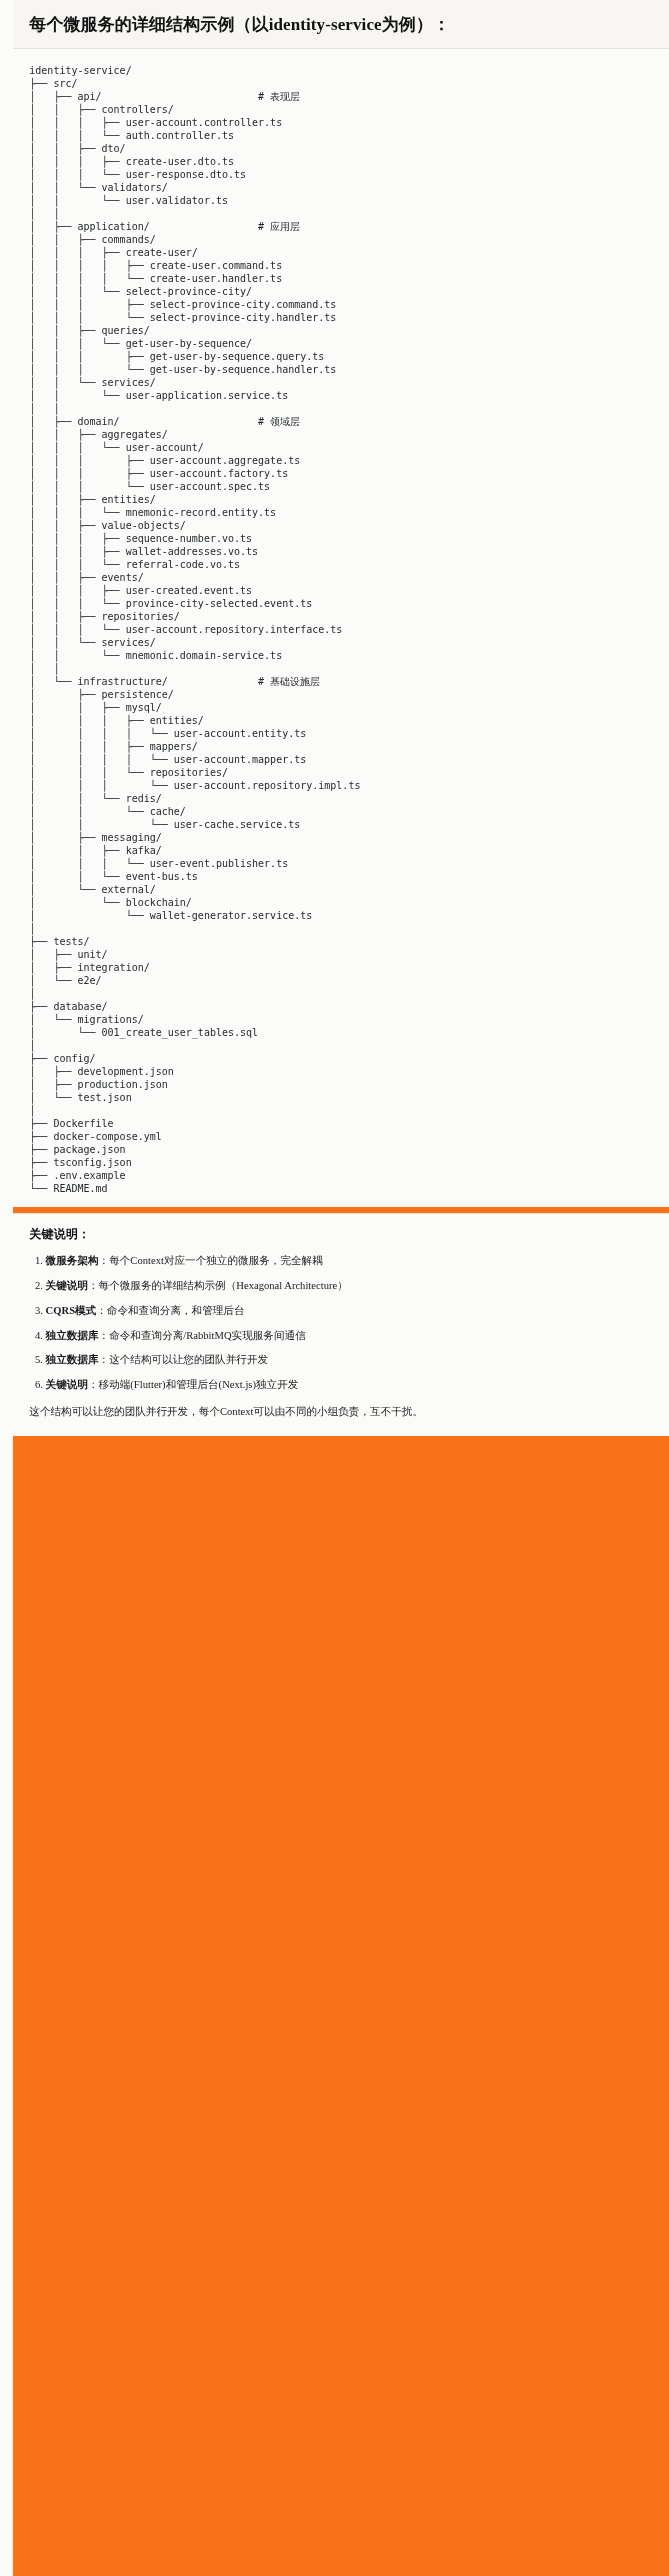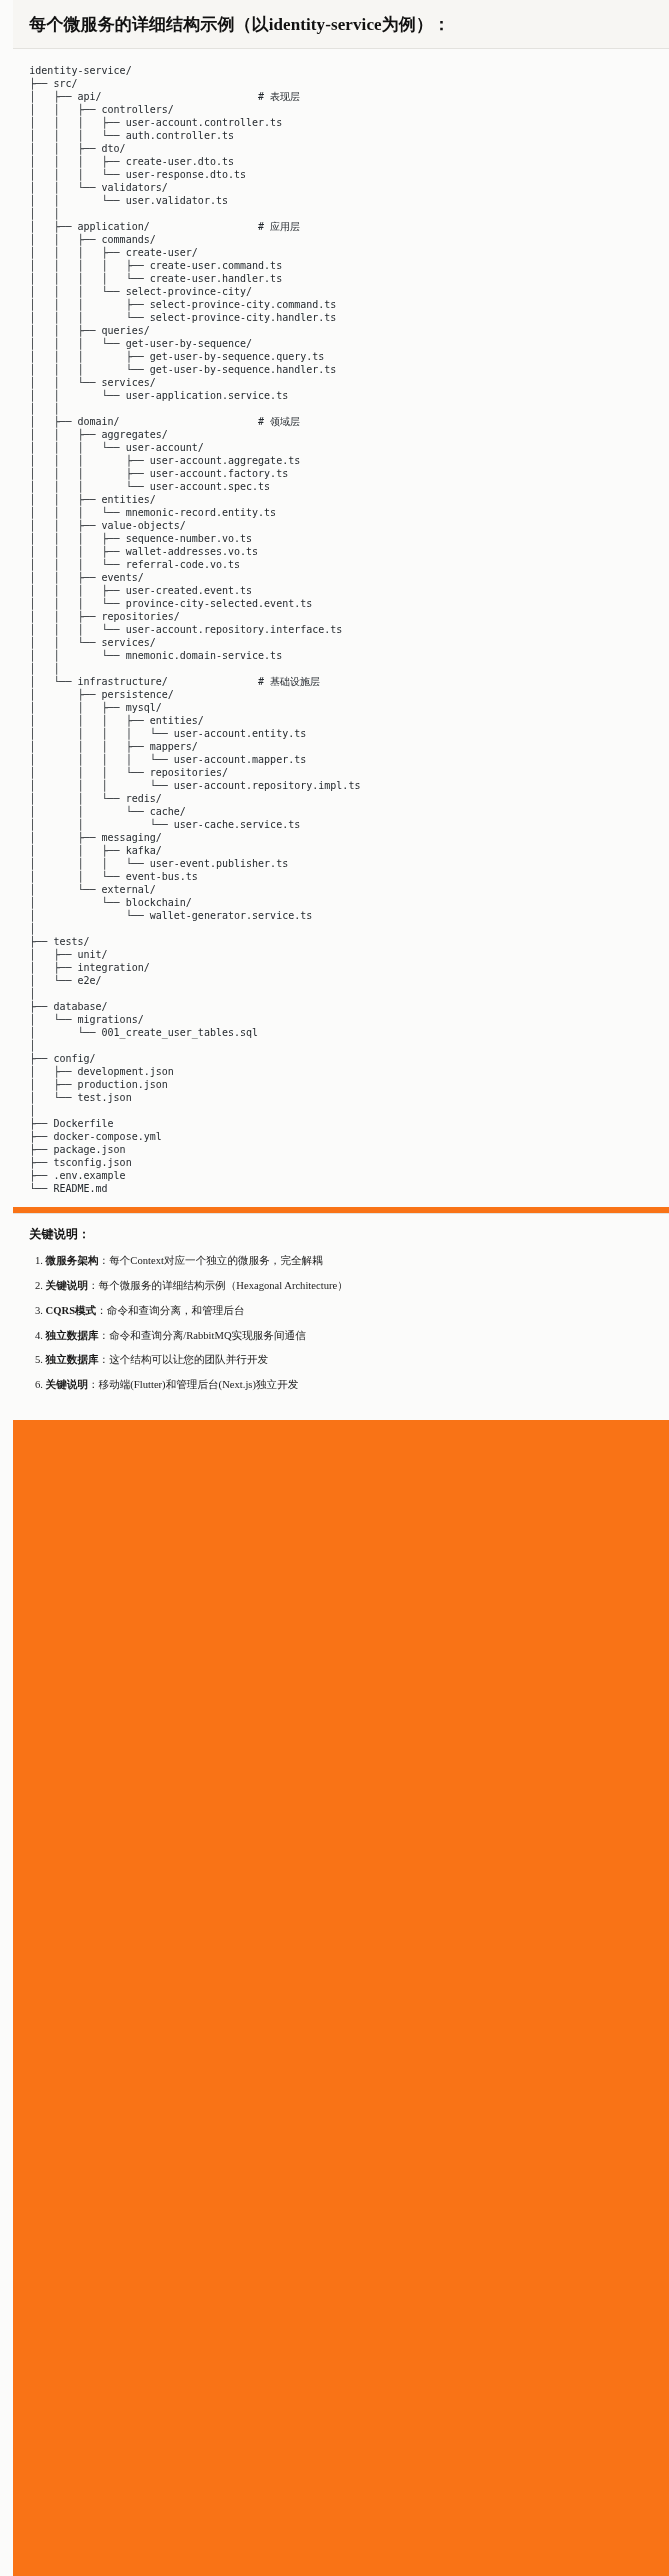--- a/index.html
+++ b/index.html
@@ -217,16 +217,17 @@
         <span class="lbl">独立数据库</span><span class="sep">：</span><span class="txt">命令和查询分离/RabbitMQ实现服务间通信</span>
       </li>
       <li>
         <span class="lbl">独立数据库</span><span class="sep">：</span><span class="txt">这个结构可以让您的团队并行开发</span>
       </li>
       <li>
         <span class="lbl">关键说明</span><span class="sep">：</span><span class="txt">移动端(Flutter)和管理后台(Next.js)独立开发</span>
       </li>
     </ol>
 
+    <p class="footer-note">这个结构可以让您的团队并行开发，每个Context可以由不同的小组负责，互不干扰。</p>
   </div>
 
 </div>
 
 
 </body></html>

